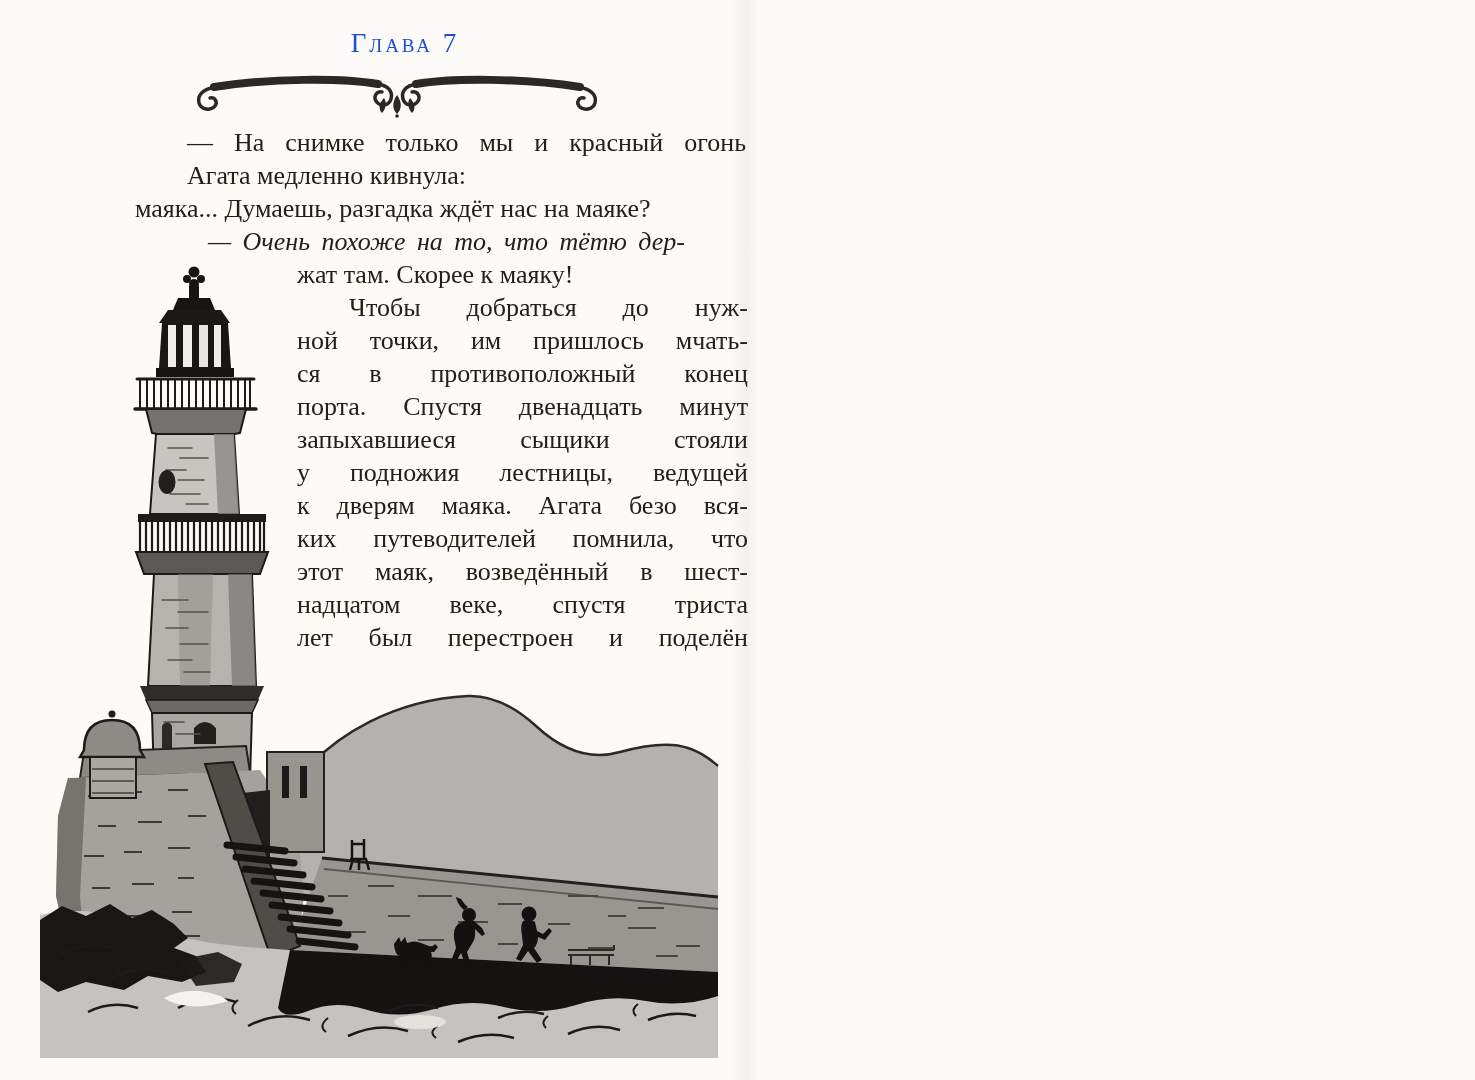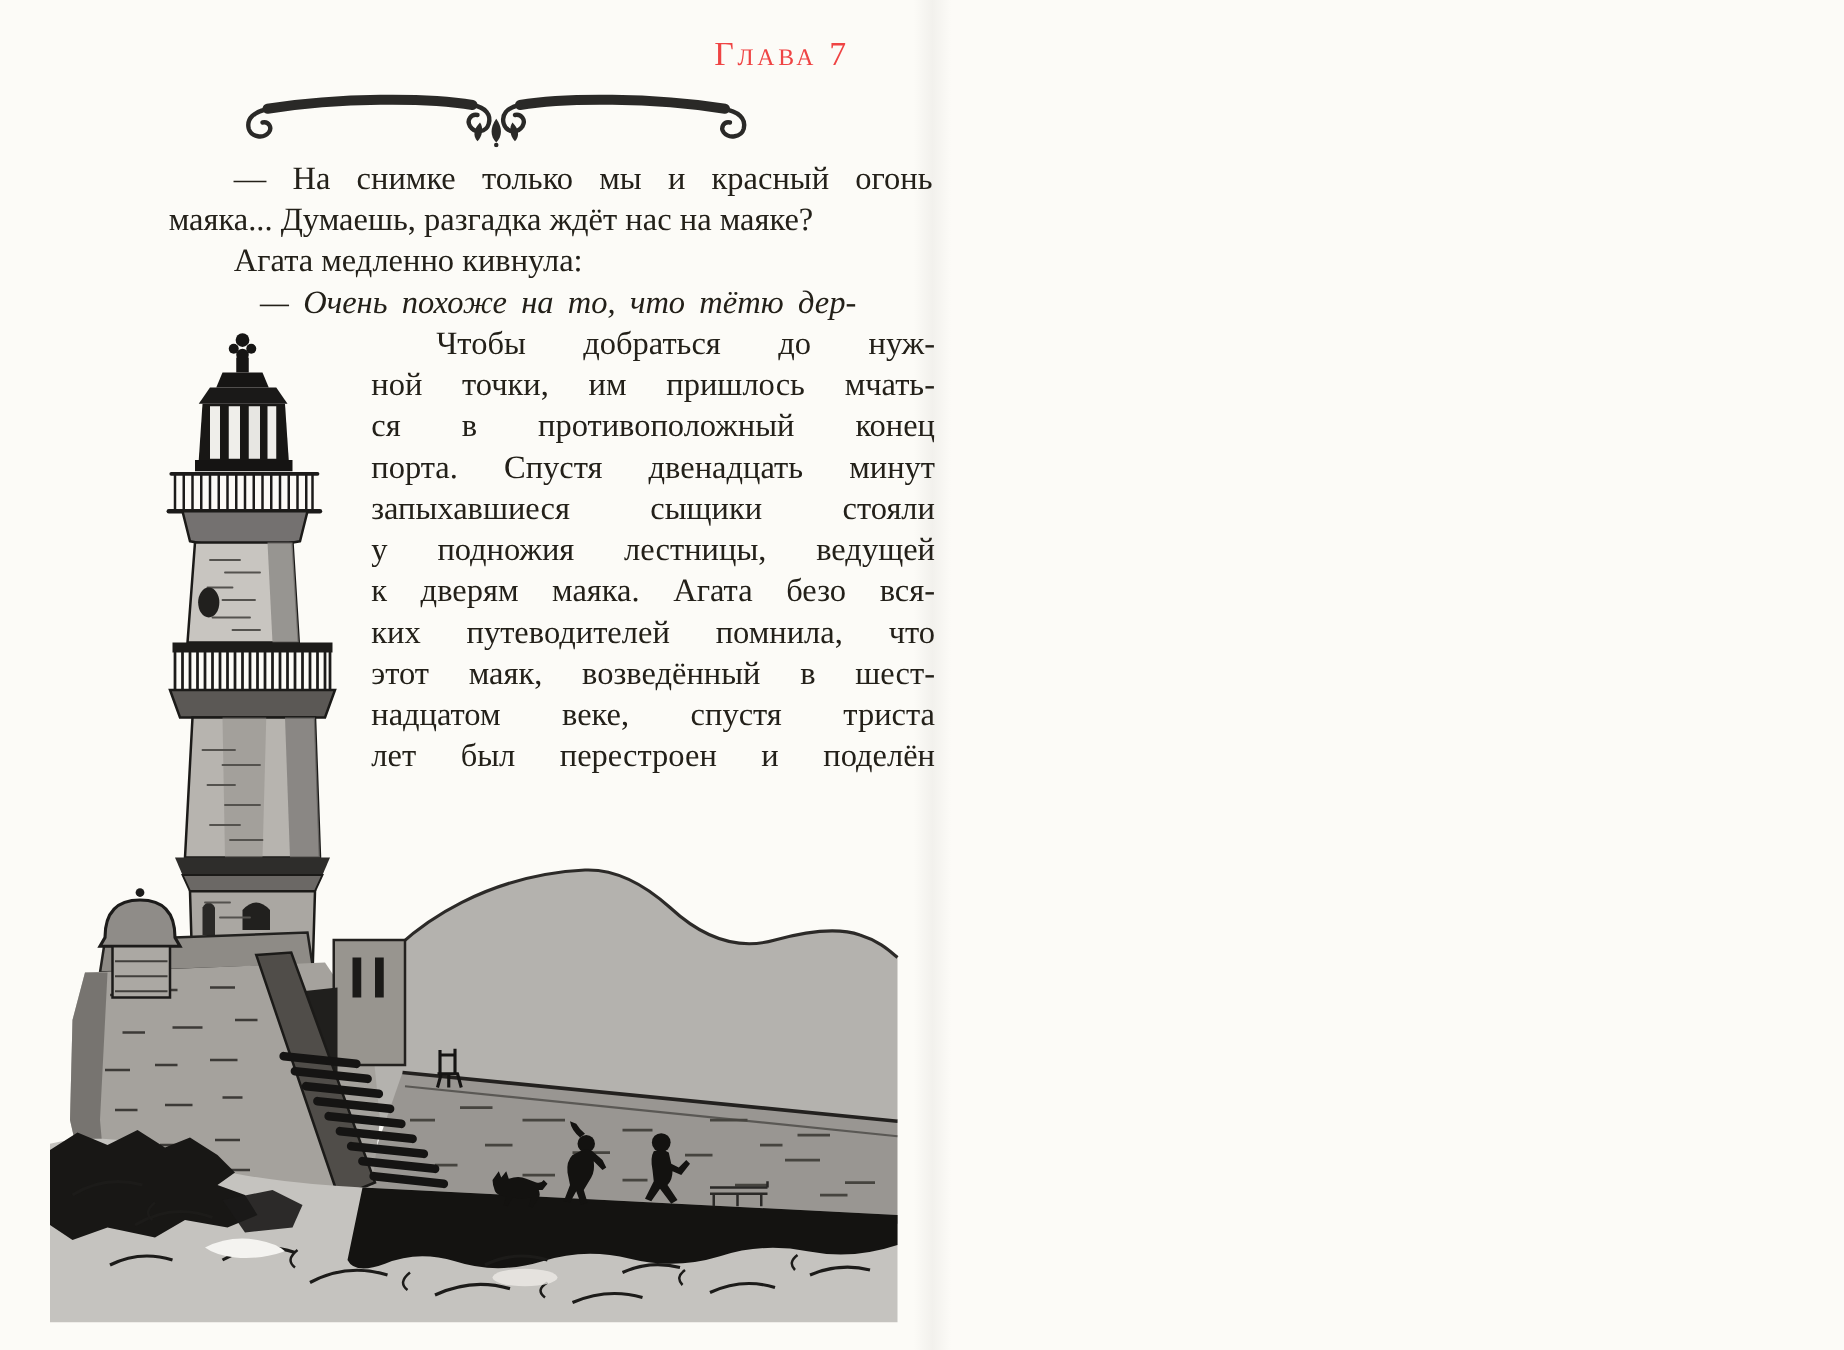--- a/index.html
+++ b/index.html
@@ -6,23 +6,23 @@
   body{
     width:1475px;height:1080px;position:relative;overflow:hidden;
     background:#fcfbf7;
     font-family:"Liberation Serif","DejaVu Serif",serif;
     color:#211f1c;
   }
   .page{position:absolute;top:0;height:1080px;}
   #left-page{left:0;width:737px;}
   #right-page{left:737px;width:738px;}
   .chapter-header{
-    position:absolute;text-align:right;
+    position:absolute;text-align:center;
     font-size:27px;font-variant:small-caps;letter-spacing:3px;
-    color:#ef4444;white-space:nowrap;
+    color:#1d4ed8;white-space:nowrap;
   }
   .flourish{position:absolute;}
   .textblock{position:absolute;}
   .tl{
     font-size:26px;line-height:33px;
     text-align:justify;text-align-last:justify;
     white-space:normal;color:#232019;
   }
   .tl.last{text-align-last:left;}
   .tl.ind{text-indent:52px;}
@@ -52,29 +52,30 @@
     <g fill="#2a2927">
       <path d="M205,31 C200,38 200,45 205,50 C210,45 210,38 205,31 Z"></path>
       <path d="M192,34 C187,39 186,45 190,49 C194,45 195,38 192,34 Z"></path>
       <path d="M218,34 C223,39 224,45 220,49 C216,45 215,38 218,34 Z"></path>
       <circle cx="205" cy="52" r="1.8"></circle>
     </g>
   </svg>
 
   <div class="textblock" style="left:135px;top:126px;width:611px;">
       <div class="tl ind">— На снимке только мы и красный огонь</div>
+      <div class="tl last ind">Агата медленно кивнула:</div>
       <div class="tl last">маяка... Думаешь, разгадка ждёт нас на маяке?</div>
-      <div class="tl last ind">Агата медленно кивнула:</div>
     </div>
 
   <div class="textblock" style="left:208px;top:225px;width:477px;font-style:italic;">
       <div class="tl">— Очень похоже на то, что тётю дер-</div>
     </div>
 
   <div class="textblock" style="left:297px;top:258px;width:451px;">
+      <div class="tl last">жат там. Скорее к маяку!</div>
       <div class="tl ind">Чтобы добраться до нуж-</div>
       <div class="tl">ной точки, им пришлось мчать-</div>
       <div class="tl">ся в противоположный конец</div>
       <div class="tl">порта. Спустя двенадцать минут</div>
       <div class="tl">запыхавшиеся сыщики стояли</div>
       <div class="tl">у подножия лестницы, ведущей</div>
       <div class="tl">к дверям маяка. Агата безо вся-</div>
       <div class="tl">ких путеводителей помнила, что</div>
       <div class="tl">этот маяк, возведённый в шест-</div>
       <div class="tl">надцатом веке, спустя триста</div>

